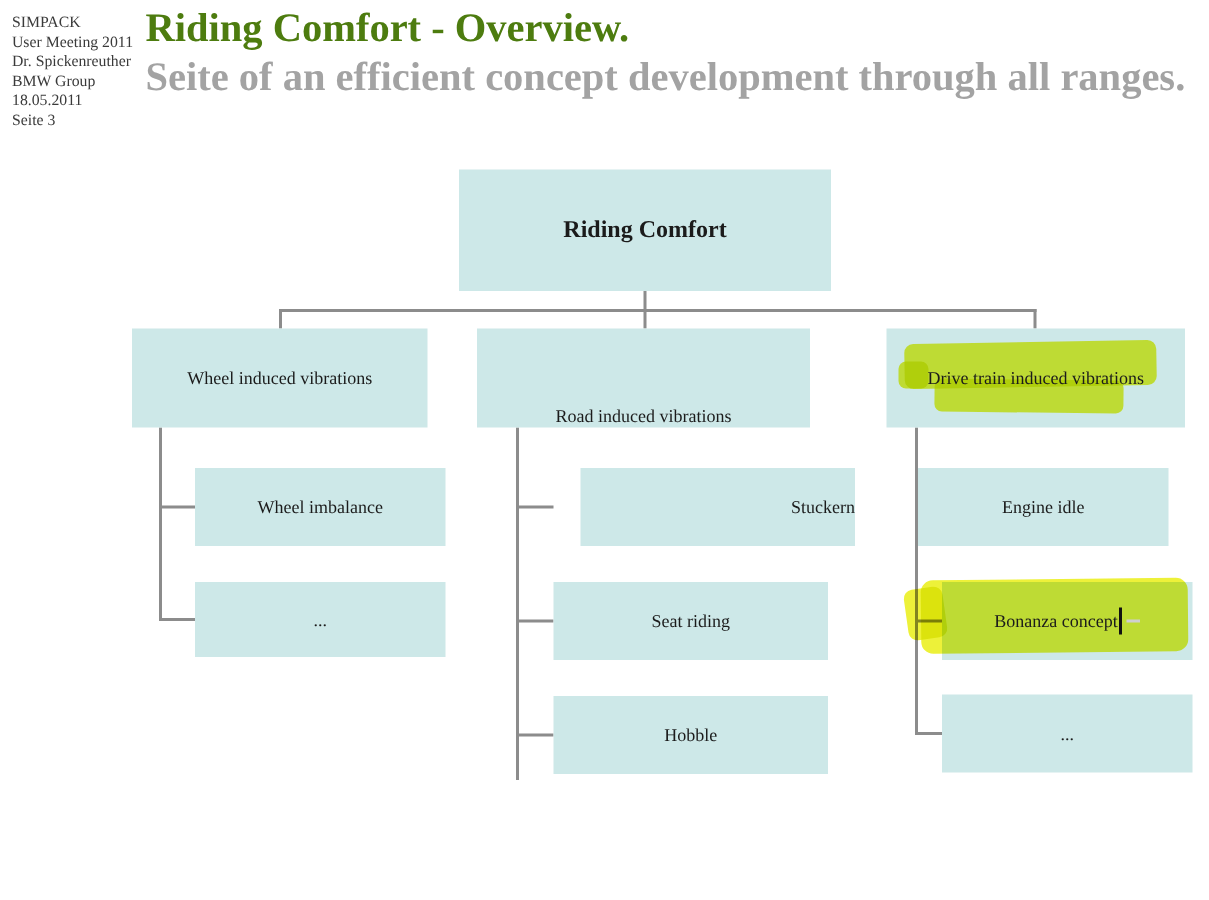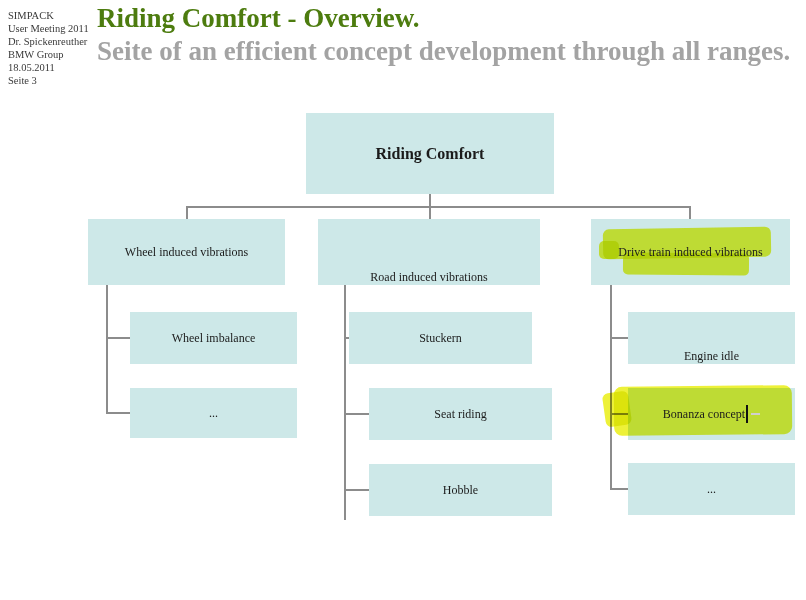--- a/index.html
+++ b/index.html
@@ -94,34 +94,34 @@
     <span class="lbl wrapcap">Drive train induced vibrations</span>
   </div>
 
   <div class="node" style="left:130px;top:312px;width:167px;height:52px;">
     <span class="lbl">Wheel imbalance</span>
   </div>
   <div class="node" style="left:130px;top:388px;width:167px;height:50px;">
     <span class="lbl">...</span>
   </div>
 
-  <div class="node" style="left:349px;top:312px;width:183px;height:52px;">
+  <div class="node" style="left:387px;top:312px;width:183px;height:52px;justify-content:flex-end;">
     <span class="lbl">Stuckern</span>
   </div>
   <div class="node" style="left:369px;top:388px;width:183px;height:52px;align-items:center;">
     <span class="lbl">Seat riding</span>
   </div>
   <div class="node" style="left:369px;top:464px;width:183px;height:52px;">
     <span class="lbl">Hobble</span>
   </div>
   <div class="node" style="left:369px;top:539px;width:183px;height:53px;">
     <span class="lbl">...</span>
   </div>
 
-  <div class="node" style="left:628px;top:312px;width:167px;height:52px;align-items:flex-end;">
+  <div class="node" style="left:612px;top:312px;width:167px;height:52px;">
     <span class="lbl">Engine idle</span>
   </div>
   <div class="node" style="left:628px;top:388px;width:167px;height:52px;">
     <div class="hl" style="left:-14px;top:-2px;width:178px;height:49px;border-radius:8px;transform:rotate(-0.6deg);"></div>
     <div class="hl" style="left:-24px;top:4px;width:26px;height:34px;border-radius:6px;transform:rotate(-8deg);"></div>
     <span class="lbl">Bonanza concept</span>
     <span class="cursor"></span>
     <span class="dash"></span>
   </div>
   <div class="node" style="left:628px;top:463px;width:167px;height:52px;">

